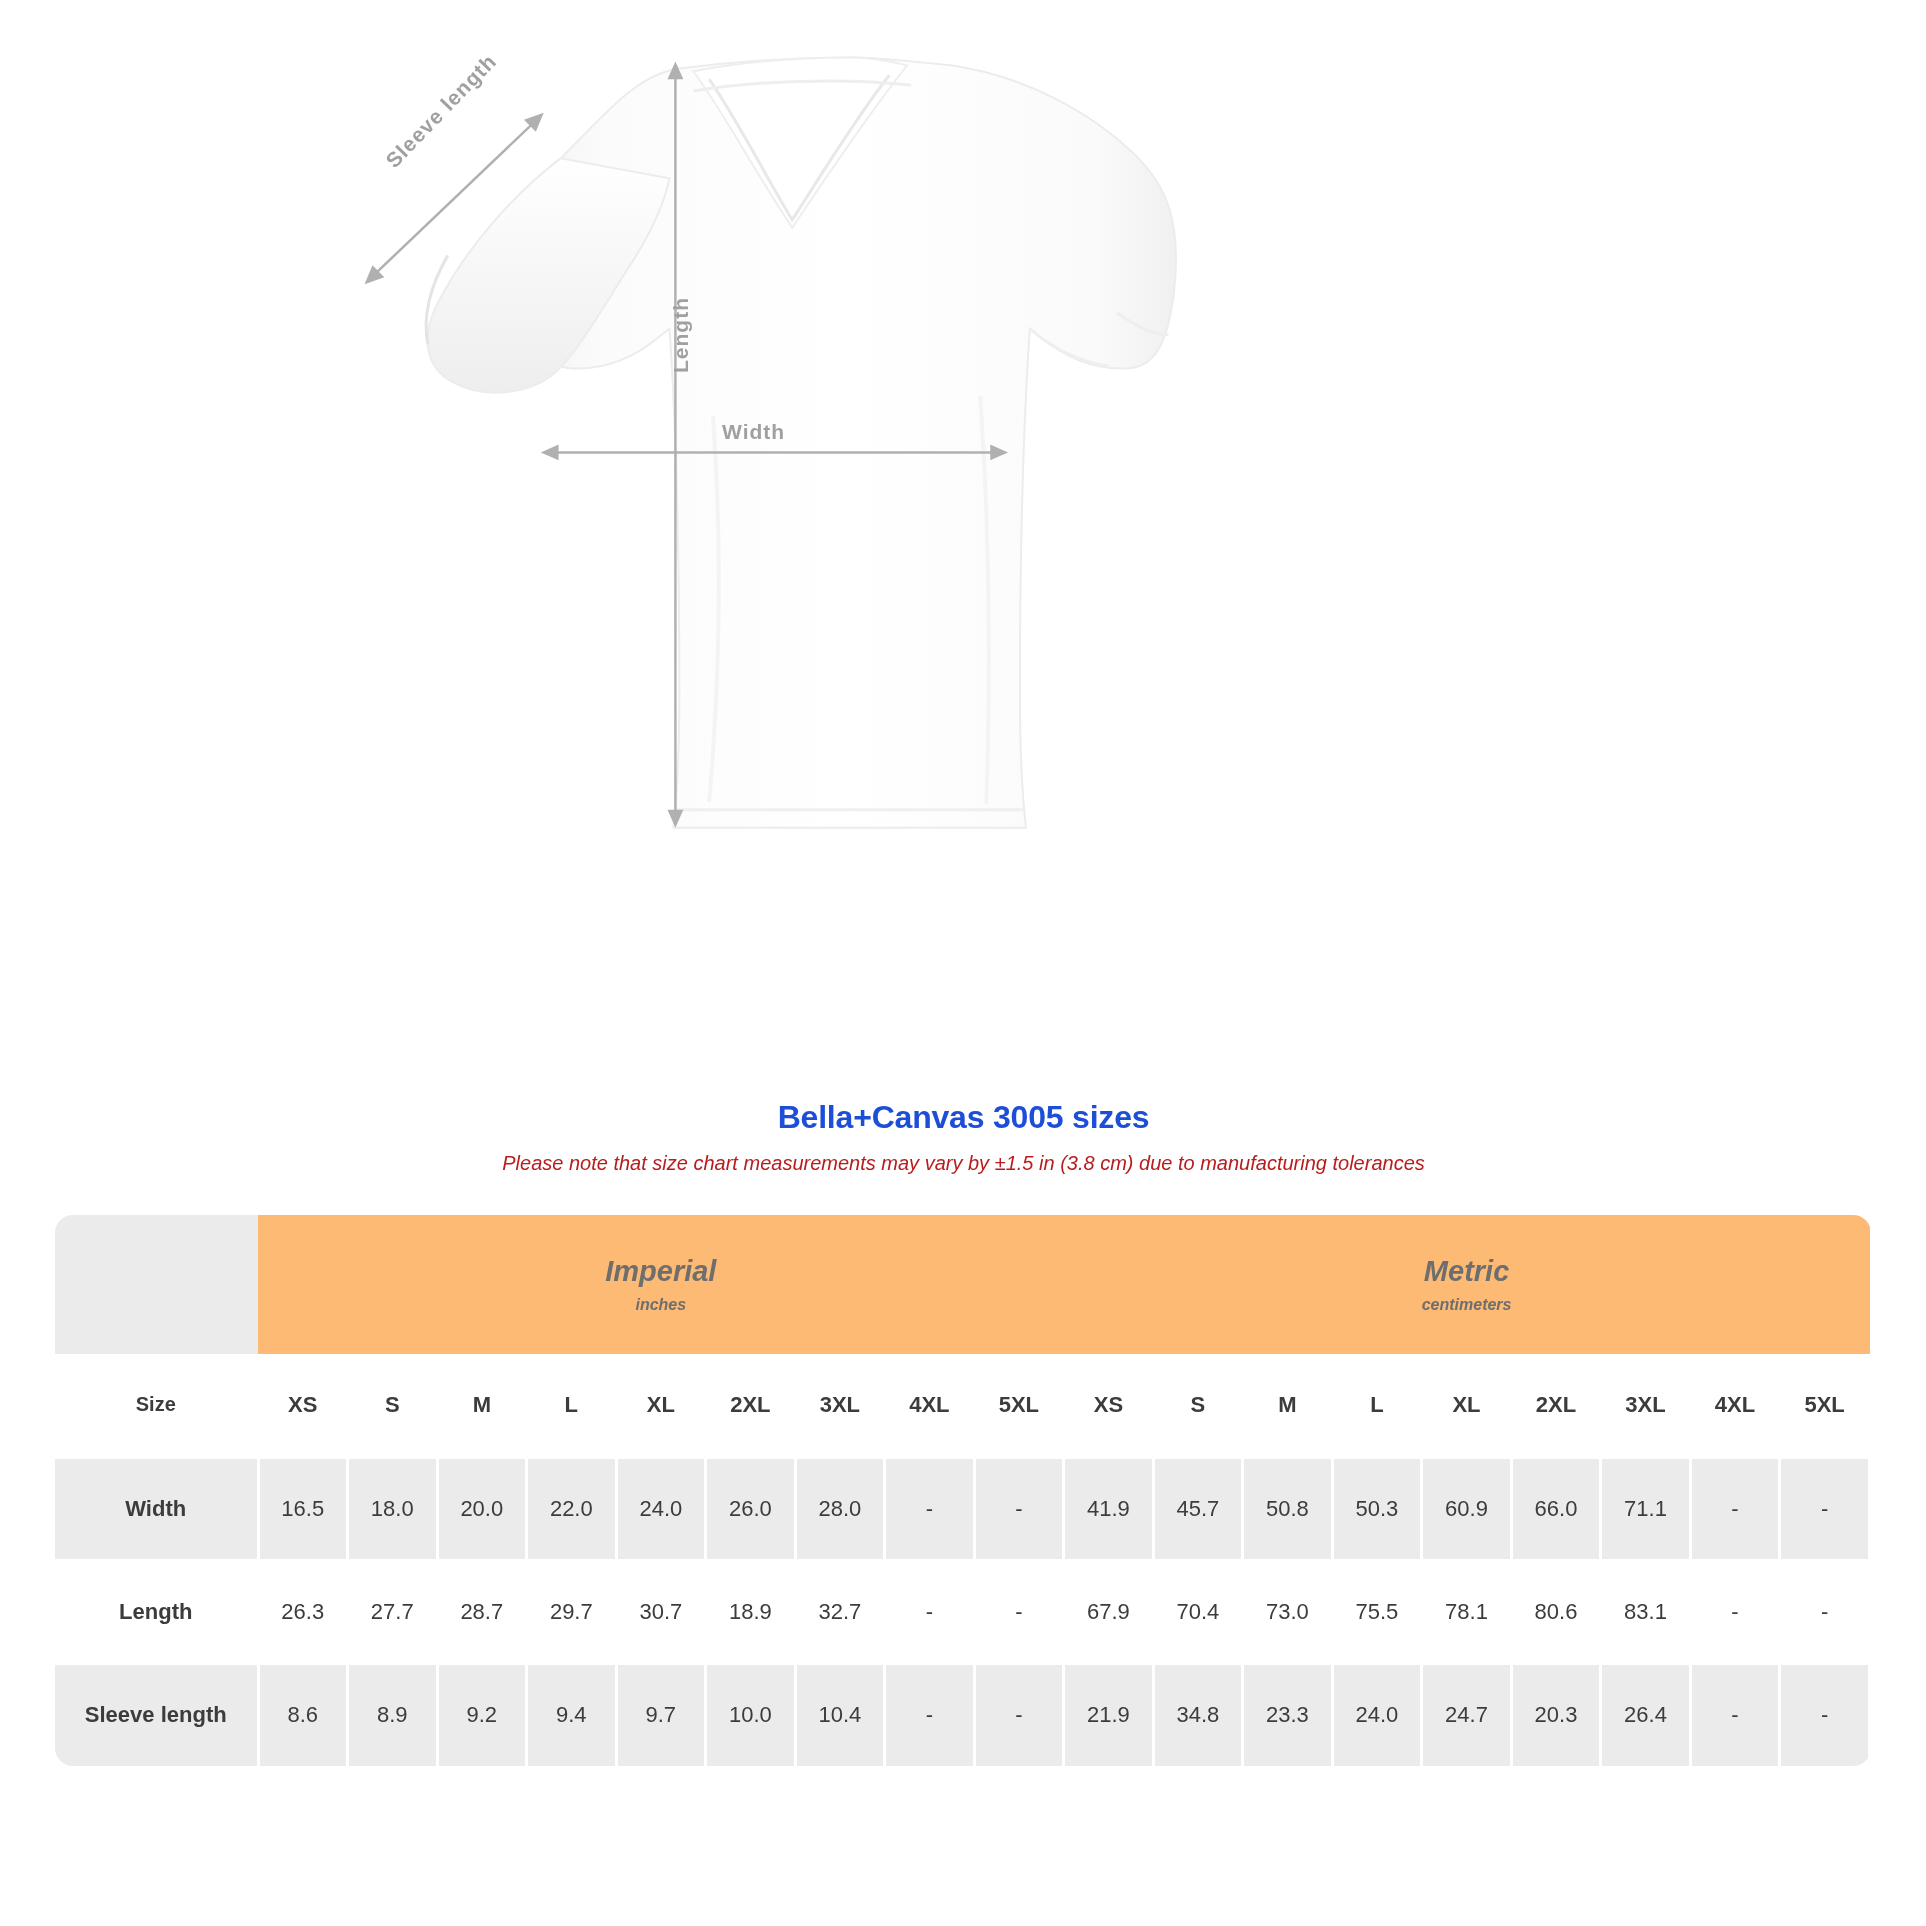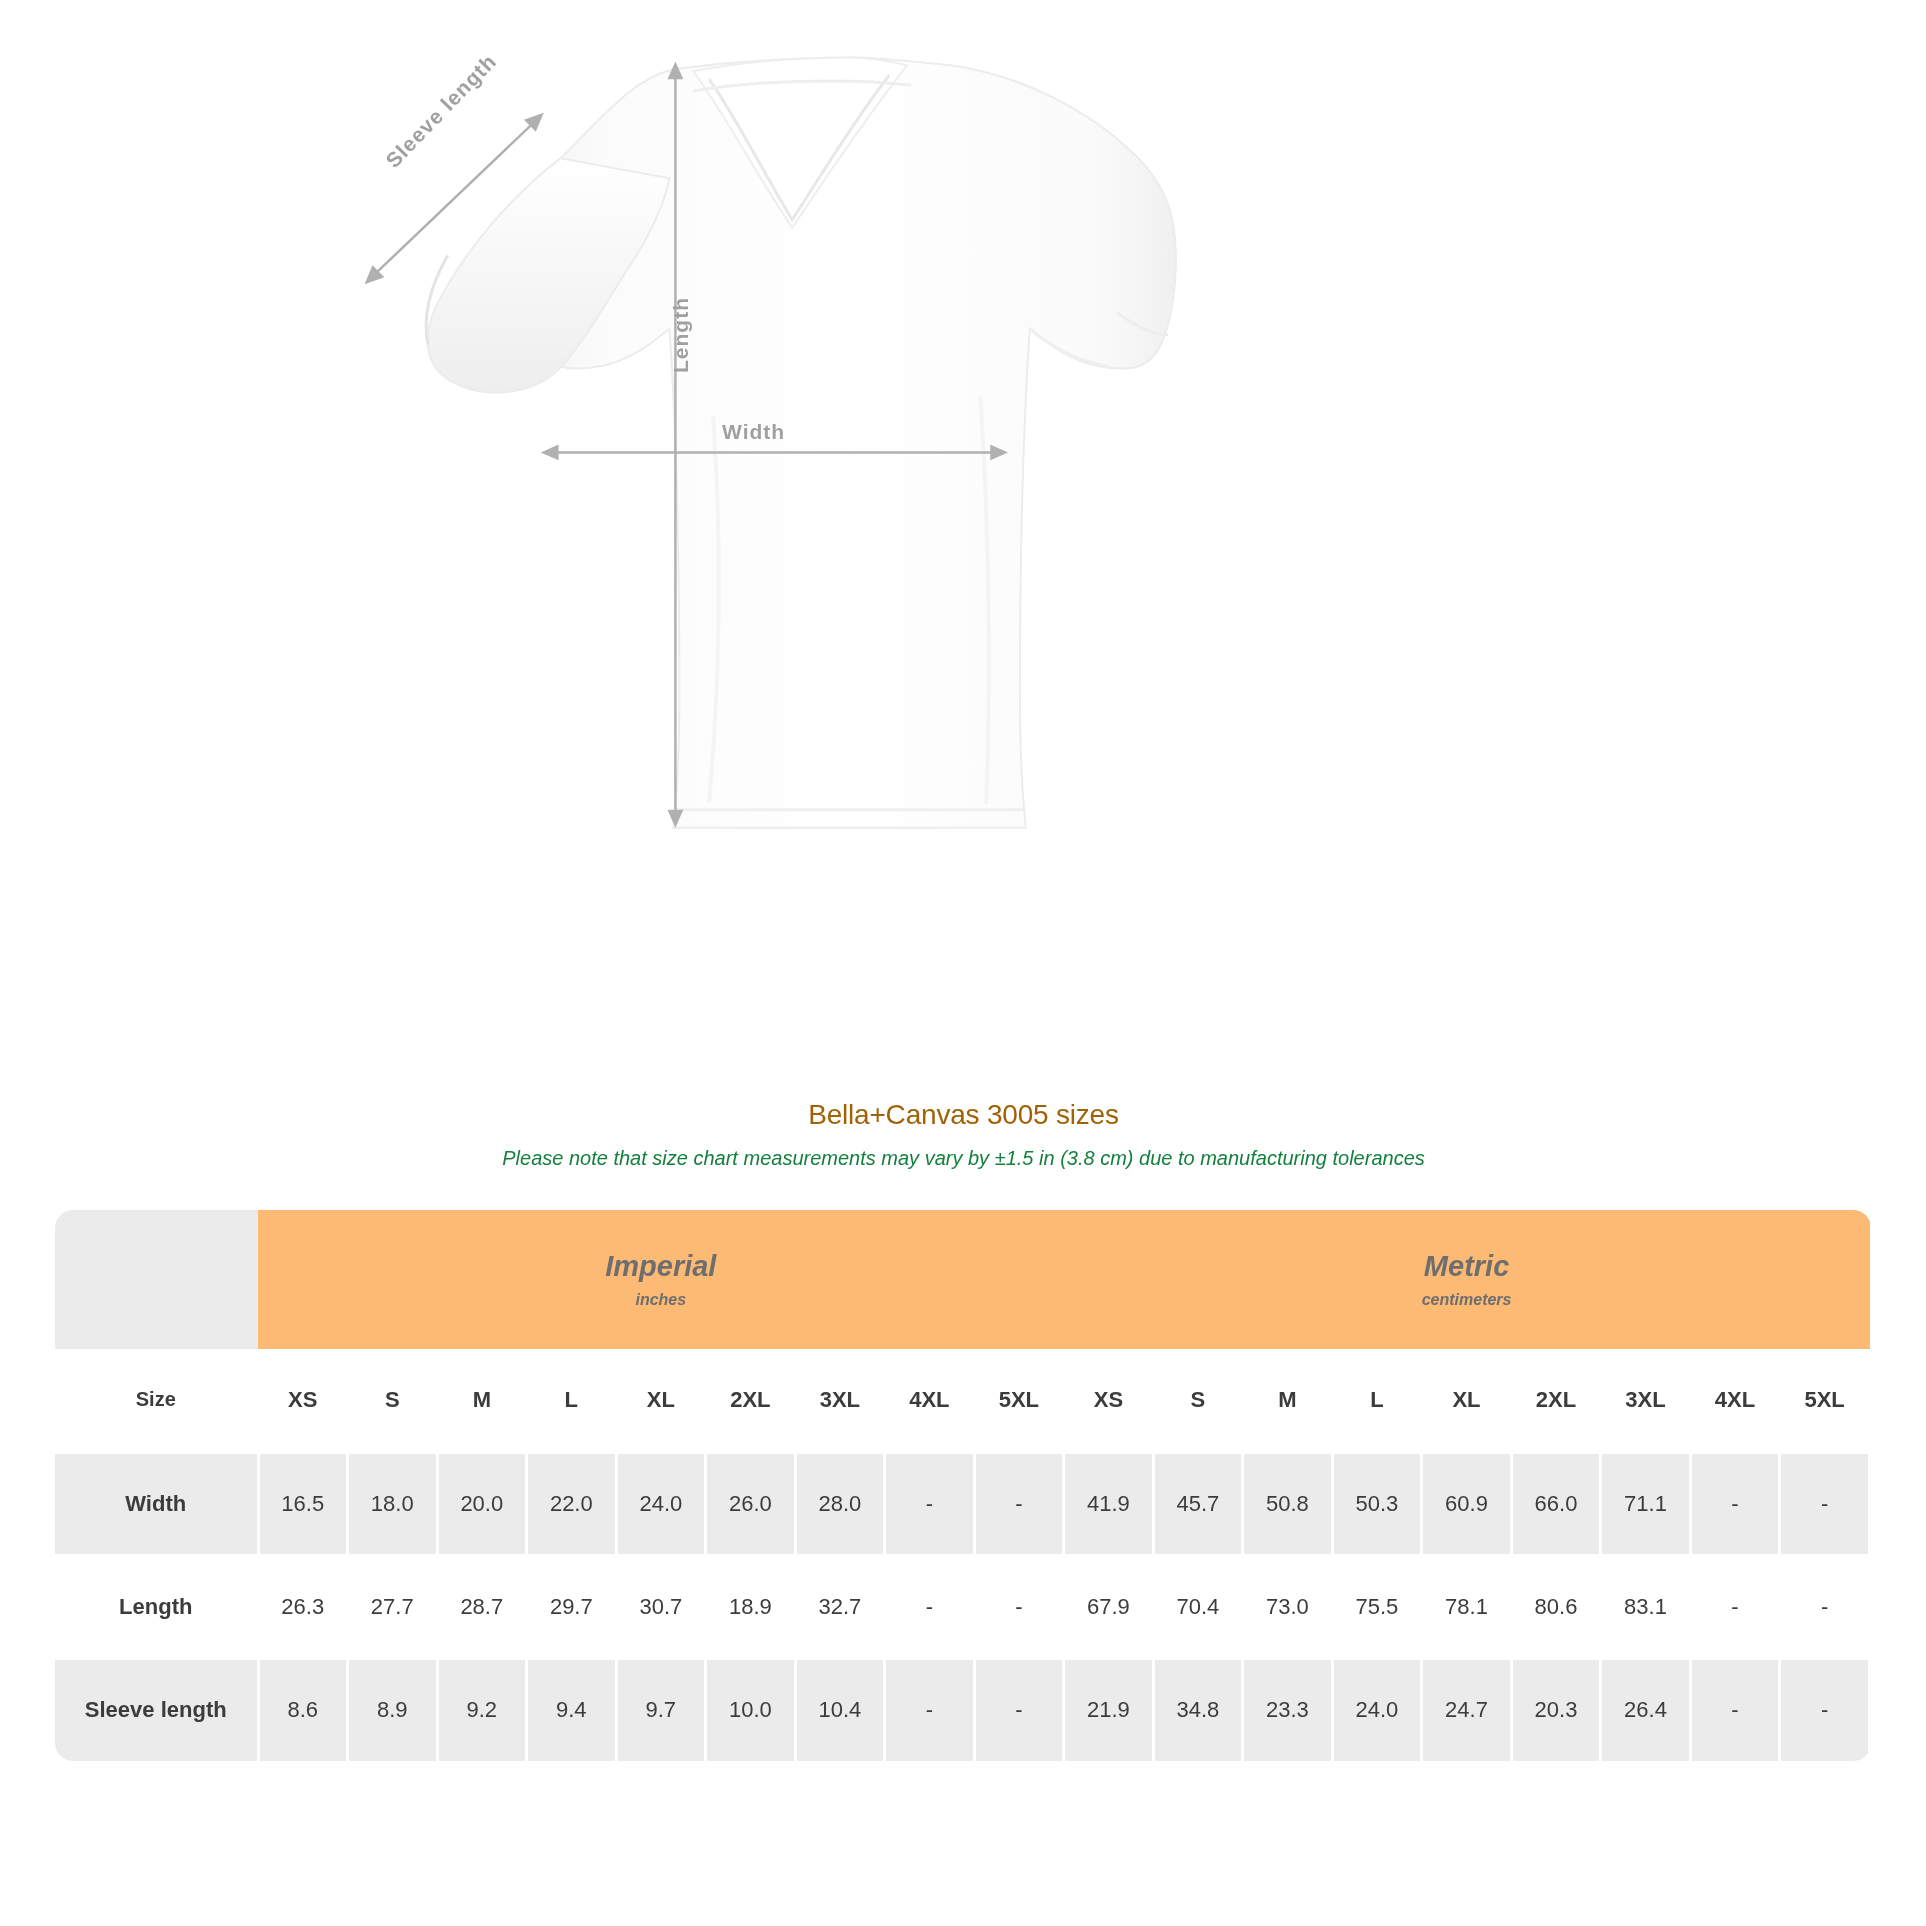--- a/index.html
+++ b/index.html
@@ -41,30 +41,30 @@
   .dim-label.sleeve {
     left: 381px; top: 156px;
     transform: rotate(-46deg);
     transform-origin: left top;
     letter-spacing: 1px;
   }
 
   
   .title-block { text-align: center; margin-top: 10px; }
   .chart-title {
-    font-size: 28px;
-    font-weight: normal;
-    color: #a16207;
+    font-size: 32px;
+    font-weight: bold;
+    color: #1d4ed8;
     letter-spacing: -0.2px;
   }
   .chart-note {
     margin-top: 16px;
     font-size: 20px;
     font-style: italic;
-    color: #15803d;
+    color: #b91c1c;
   }
 
   
   .table-wrap {
     margin: 40px 55px 0 55px;
     width: 1816px;
     border-radius: 18px;
     overflow: hidden;
   }
   table.size-table {

